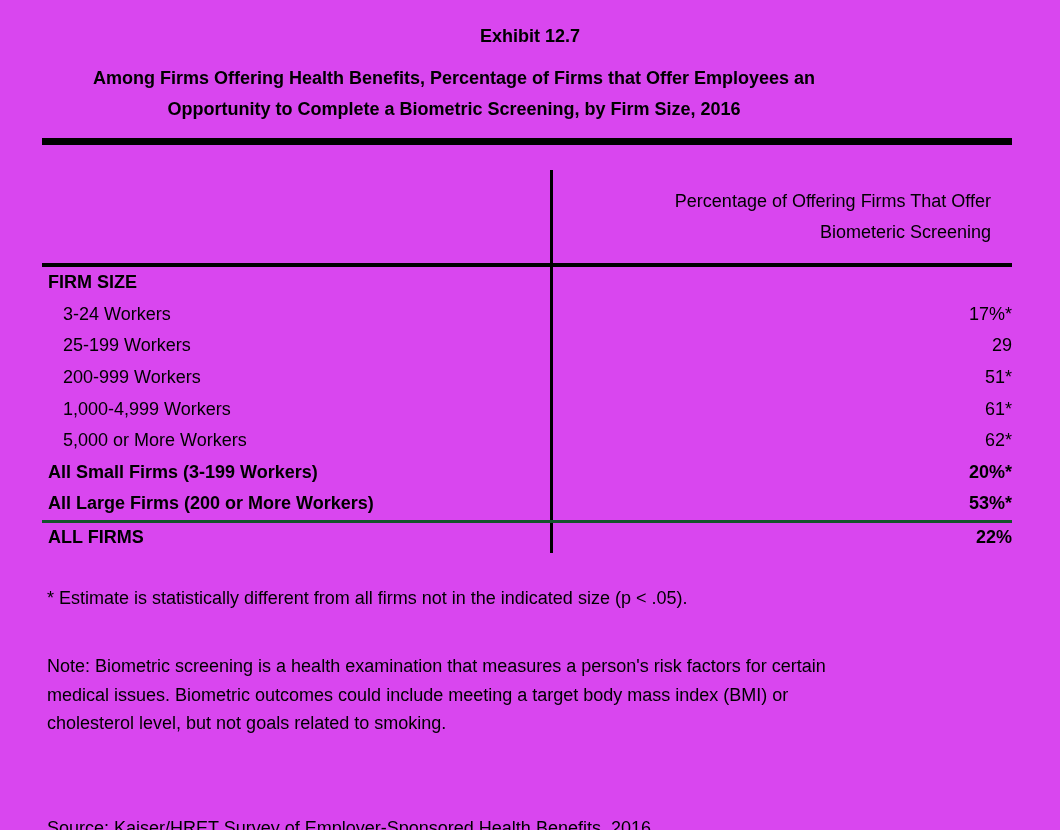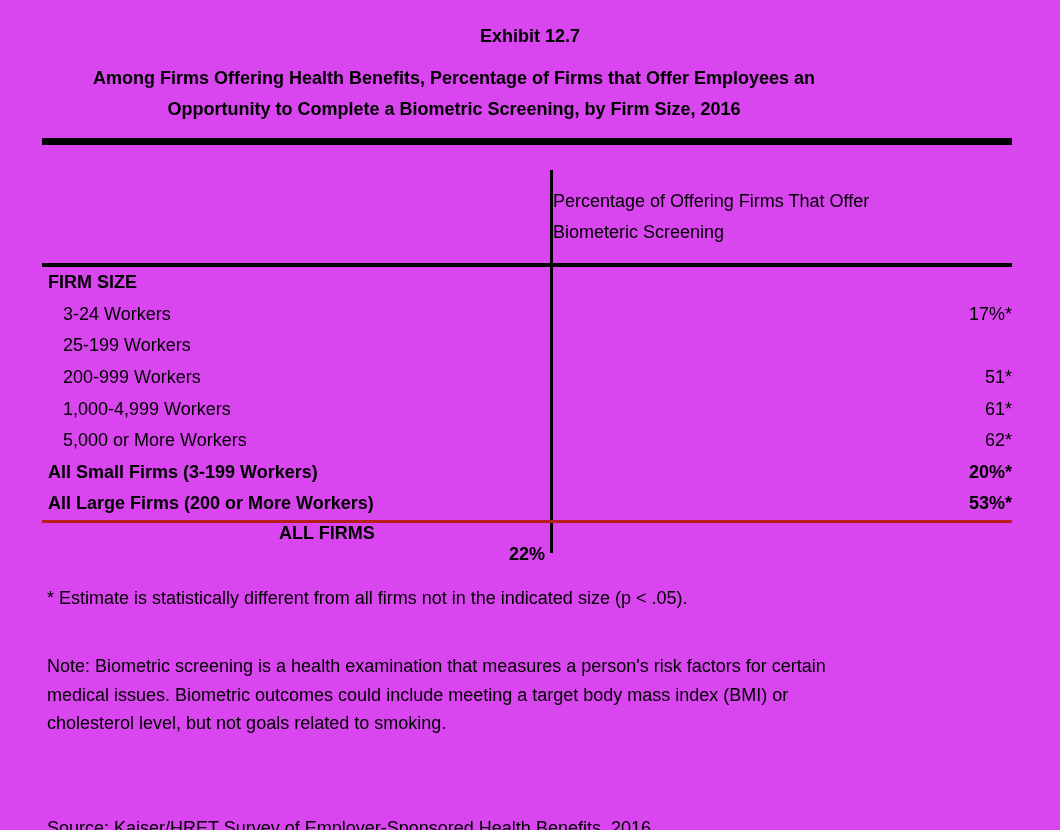--- a/index.html
+++ b/index.html
@@ -48,24 +48,24 @@
   .col-divider {
     position: absolute;
     left: 550px;
     top: 170px;
     width: 3px;
     height: 383px;
     background: #000000;
   }
   .value-header {
     position: absolute;
-    left: 553px;
+    left: 532px;
     top: 186px;
     width: 459px;
-    text-align: left;
+    text-align: right;
     font-size: 18px;
     line-height: 31px;
   }
   .table-body {
     position: absolute;
     left: 42px;
     top: 267px;
     width: 970px;
   }
   .trow {
@@ -80,23 +80,22 @@
     padding-left: 6px;
     white-space: nowrap;
   }
   .trow .value {
     flex: 1;
     text-align: right;
   }
   .trow.indent .label { padding-left: 21px; }
   .trow.section, .trow.bold, .trow.total { font-weight: bold; }
   .trow.total {
-    border-top: 3px solid #b91c1c;
+    border-top: 3px solid #14532d;
     height: 30px;
-    flex-direction: column;
   }
   .footnote {
     position: absolute;
     left: 47px;
     top: 588px;
     font-size: 18px;
   }
   .note {
     position: absolute;
     left: 47px;
@@ -142,20 +141,21 @@
       <div class="value"></div>
     </div>
 
     <div class="trow indent">
       <div class="label">3-24 Workers</div>
       <div class="value">17%*</div>
     </div>
 
     <div class="trow indent">
       <div class="label">25-199 Workers</div>
+      <div class="value">29</div>
     </div>
 
     <div class="trow indent">
       <div class="label">200-999 Workers</div>
       <div class="value">51*</div>
     </div>
 
     <div class="trow indent">
       <div class="label">1,000-4,999 Workers</div>
       <div class="value">61*</div>

